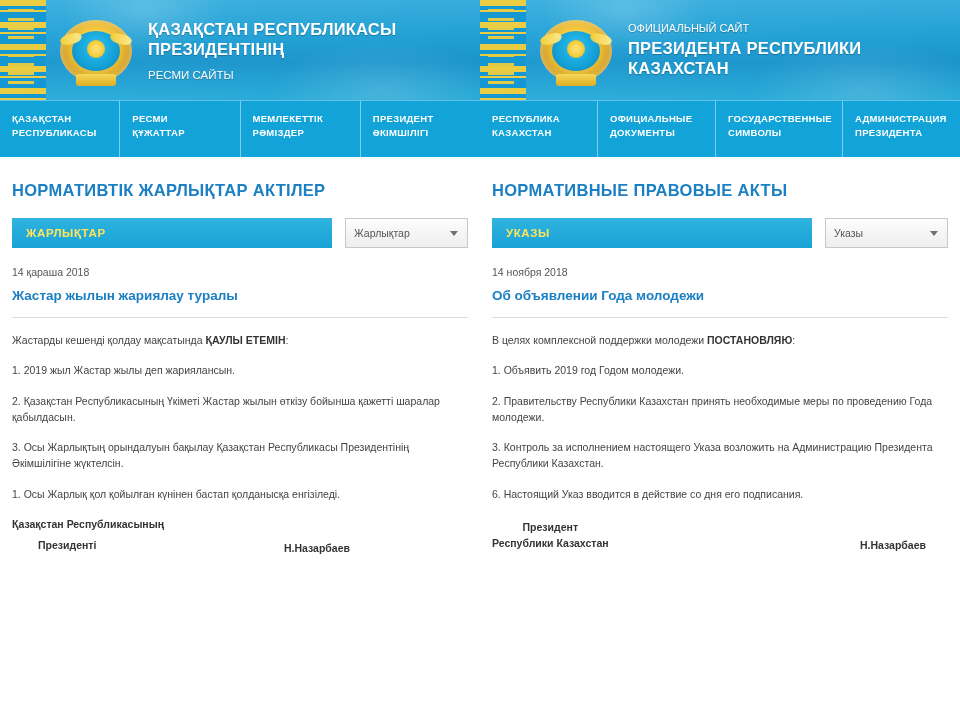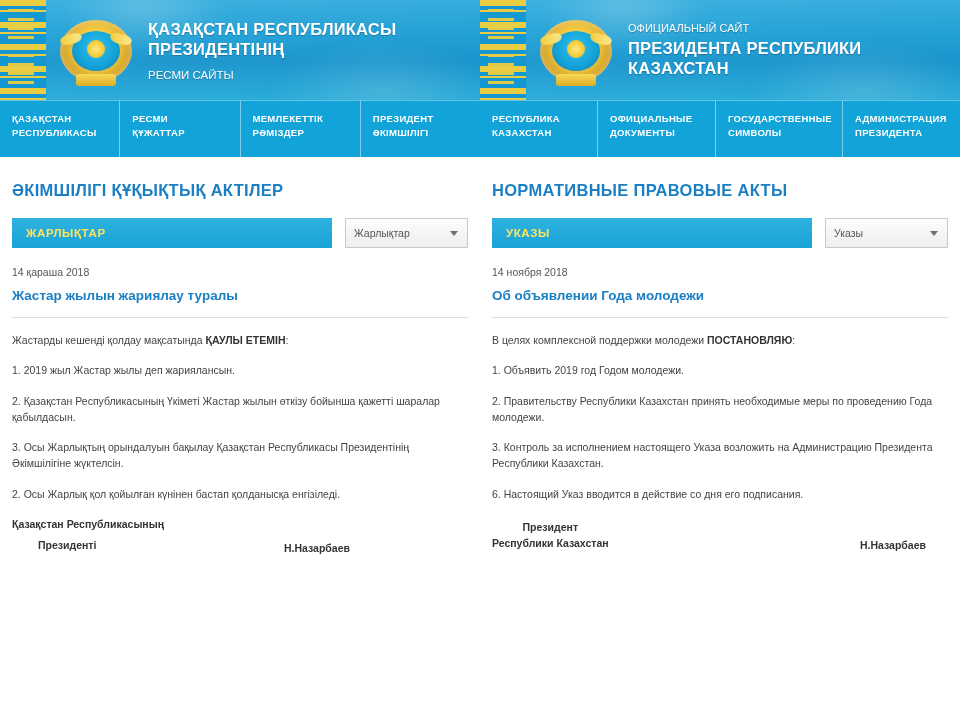--- a/index.html
+++ b/index.html
@@ -287,39 +287,39 @@
 РЕСПУБЛИКАСЫ</div>
       <div class="nav-item">РЕСМИ
 ҚҰЖАТТАР</div>
       <div class="nav-item">МЕМЛЕКЕТТІК
 РӘМІЗДЕР</div>
       <div class="nav-item">ПРЕЗИДЕНТ
 ӘКІМШІЛІГІ</div>
     </div>
 
     <div class="content">
-      <div class="page-title">ӘКІМШІЛІГІ ҚҰҚЫҚТЫҚ АКТІЛЕР</div>
+      <div class="page-title">НОРМАТИВТІК ЖАРЛЫҚТАР АКТІЛЕР</div>
 
       <div class="filter-row">
         <div class="cat-tab">ЖАРЛЫҚТАР</div>
         <div class="select">
           <span>Жарлықтар</span>
           <span class="caret"></span>
         </div>
       </div>
 
       <div class="doc-date">14 қараша 2018</div>
       <div class="doc-title">Жастар жылын жариялау туралы</div>
 
       <div class="doc-body">
         <p><span>Жастарды кешенді қолдау мақсатында </span><b>ҚАУЛЫ ЕТЕМІН</b><span>:</span></p>
         <p>1. 2019 жыл Жастар жылы деп жариялансын.</p>
         <p>2. Қазақстан Республикасының Үкіметі Жастар жылын өткізу бойынша қажетті шаралар қабылдасын.</p>
         <p>3. Осы Жарлықтың орындалуын бақылау Қазақстан Республикасы Президентінің Әкімшілігіне жүктелсін.</p>
-        <p>2. Осы Жарлық қол қойылған күнінен бастап қолданысқа енгізіледі.</p>
+        <p>1. Осы Жарлық қол қойылған күнінен бастап қолданысқа енгізіледі.</p>
 
         <div class="sign">Қазақстан Республикасының</div>
         <div class="sign-row">
           <div class="sign-left">Президенті</div>
           <div class="sign-right">Н.Назарбаев</div>
         </div>
       </div>
     </div>
   </div>
 

